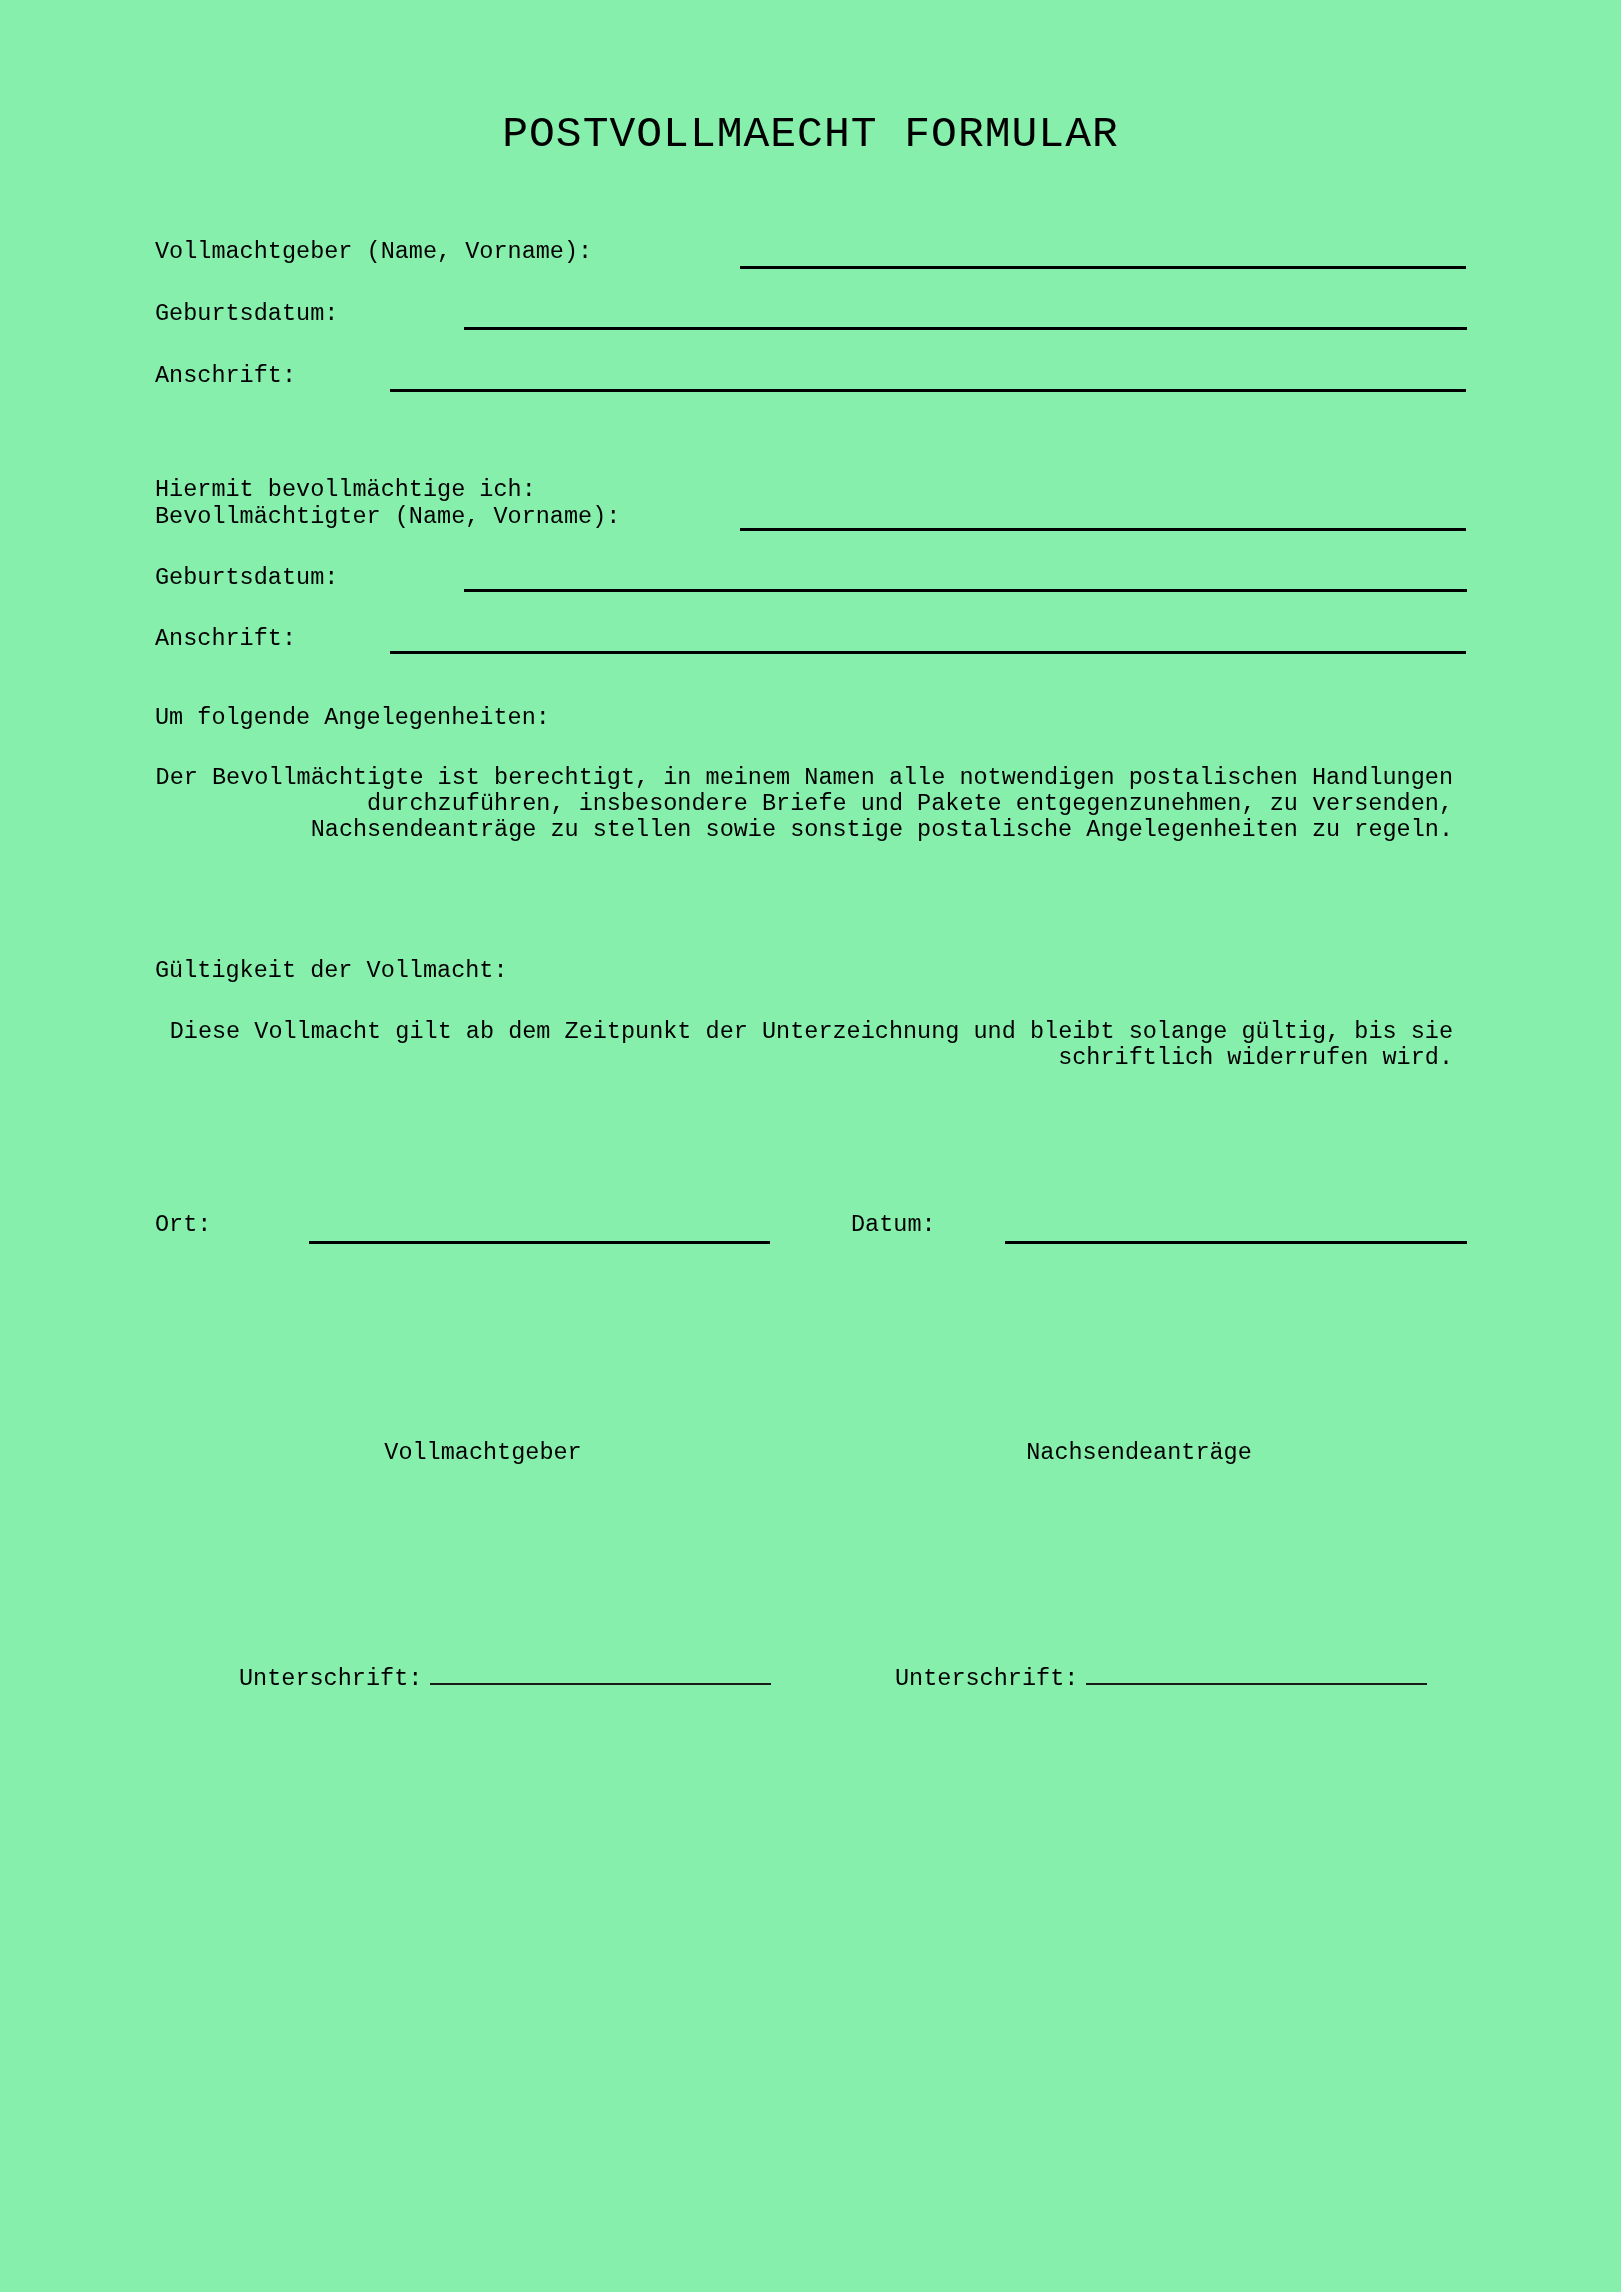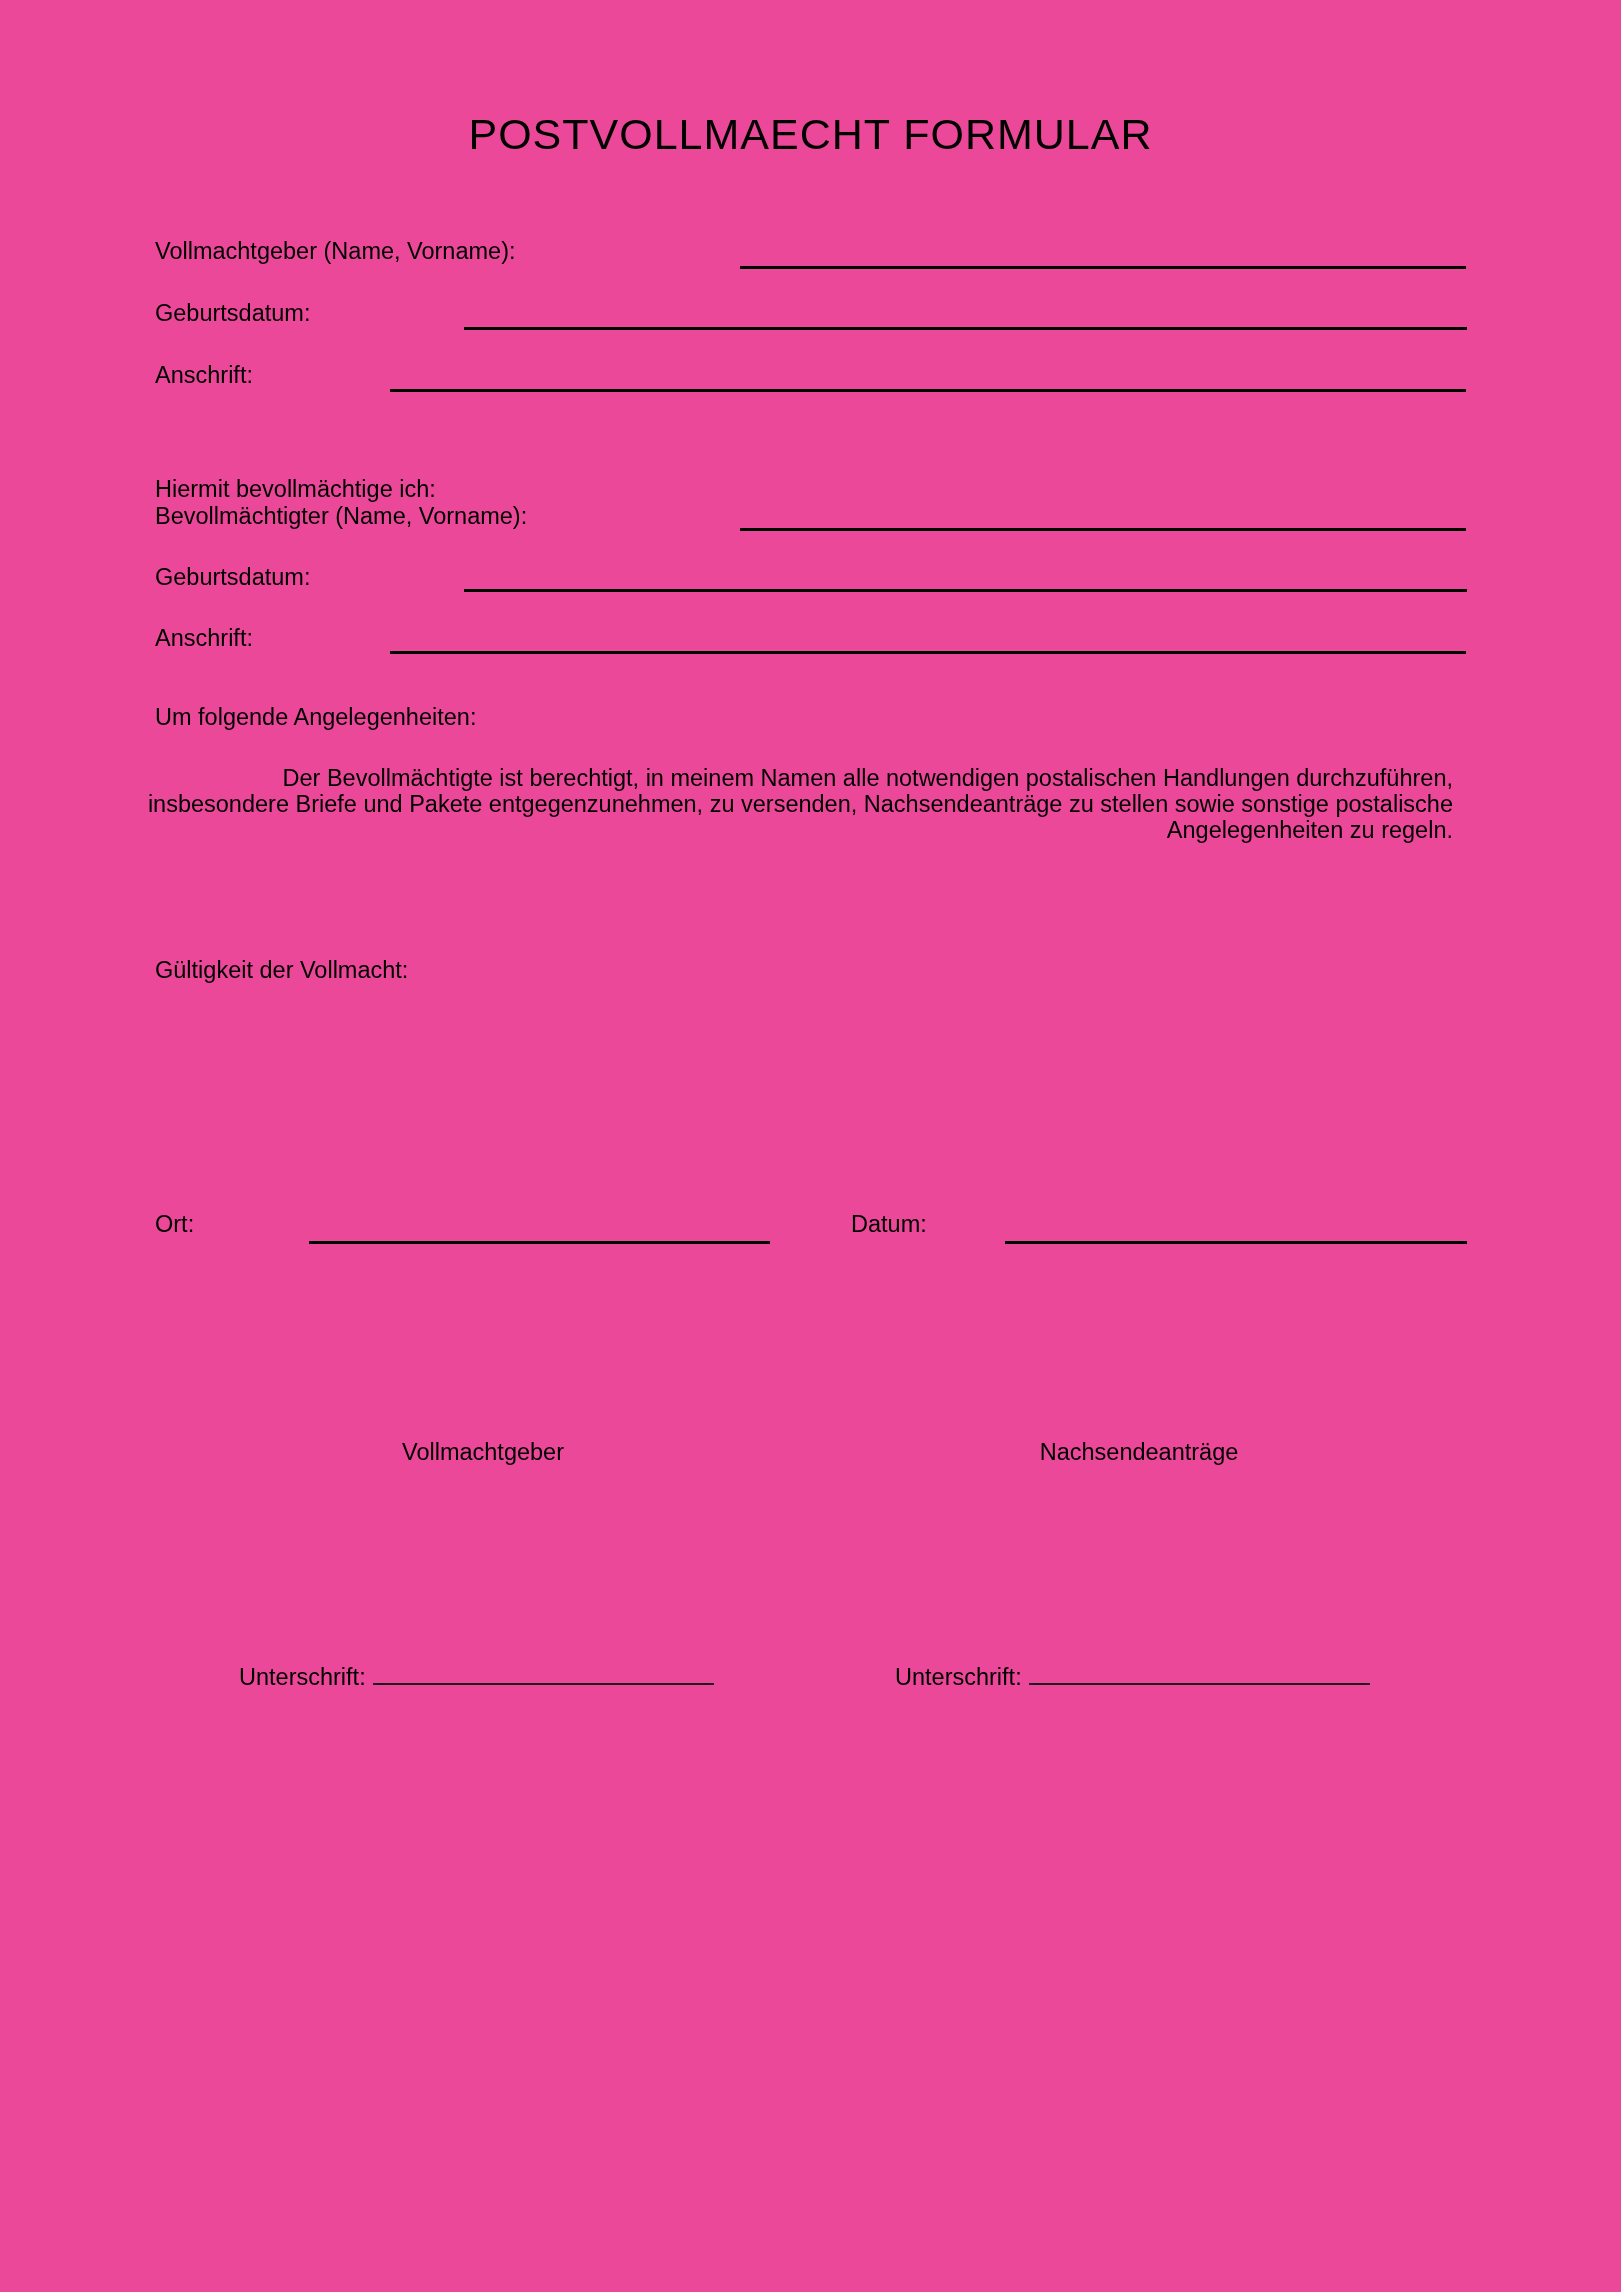--- a/index.html
+++ b/index.html
@@ -4,23 +4,23 @@
   <style>
     html, body {
       margin: 0;
       padding: 0;
       background: #ffffff;
     }
     .sheet {
       position: relative;
       width: 1621px;
       height: 2293px;
-      background: #ec4899;
+      background: #86efac;
       color: #000000;
-      font-family: Liberation Sans, sans-serif;
+      font-family: Liberation Mono, monospace;
       font-size: 23.5px;
       overflow: hidden;
     }
     .title {
       position: absolute;
       top: 110px;
       left: 0;
       width: 100%;
       margin: 0;
       text-align: center;
@@ -87,20 +87,21 @@
   <span class="label" style="left:155px; top:564px;">Geburtsdatum:</span>
   <span class="fill-line" style="left:464px; top:589px; width:1003px;"></span>
 
   <span class="label" style="left:155px; top:625px;">Anschrift:</span>
   <span class="fill-line" style="left:390px; top:651px; width:1076px;"></span>
 
   <span class="label" style="left:155px; top:704px;">Um folgende Angelegenheiten:</span>
   <div class="para" style="top:765px;">Der Bevollmächtigte ist berechtigt, in meinem Namen alle notwendigen postalischen Handlungen durchzuführen, insbesondere Briefe und Pakete entgegenzunehmen, zu versenden, Nachsendeanträge zu stellen sowie sonstige postalische Angelegenheiten zu regeln.</div>
 
   <span class="label" style="left:155px; top:957px;">Gültigkeit der Vollmacht:</span>
+  <div class="para" style="top:1019px;">Diese Vollmacht gilt ab dem Zeitpunkt der Unterzeichnung und bleibt solange gültig, bis sie schriftlich widerrufen wird.</div>
 
   <span class="label" style="left:155px; top:1211px;">Ort:</span>
   <span class="fill-line" style="left:309px; top:1241px; width:461px;"></span>
 
   <span class="label" style="left:851px; top:1211px;">Datum:</span>
   <span class="fill-line" style="left:1005px; top:1241px; width:462px;"></span>
 
   <span class="role-label" style="left:483px; top:1439px;">Vollmachtgeber</span>
   <span class="role-label" style="left:1139px; top:1439px;">Nachsendeanträge</span>
 

